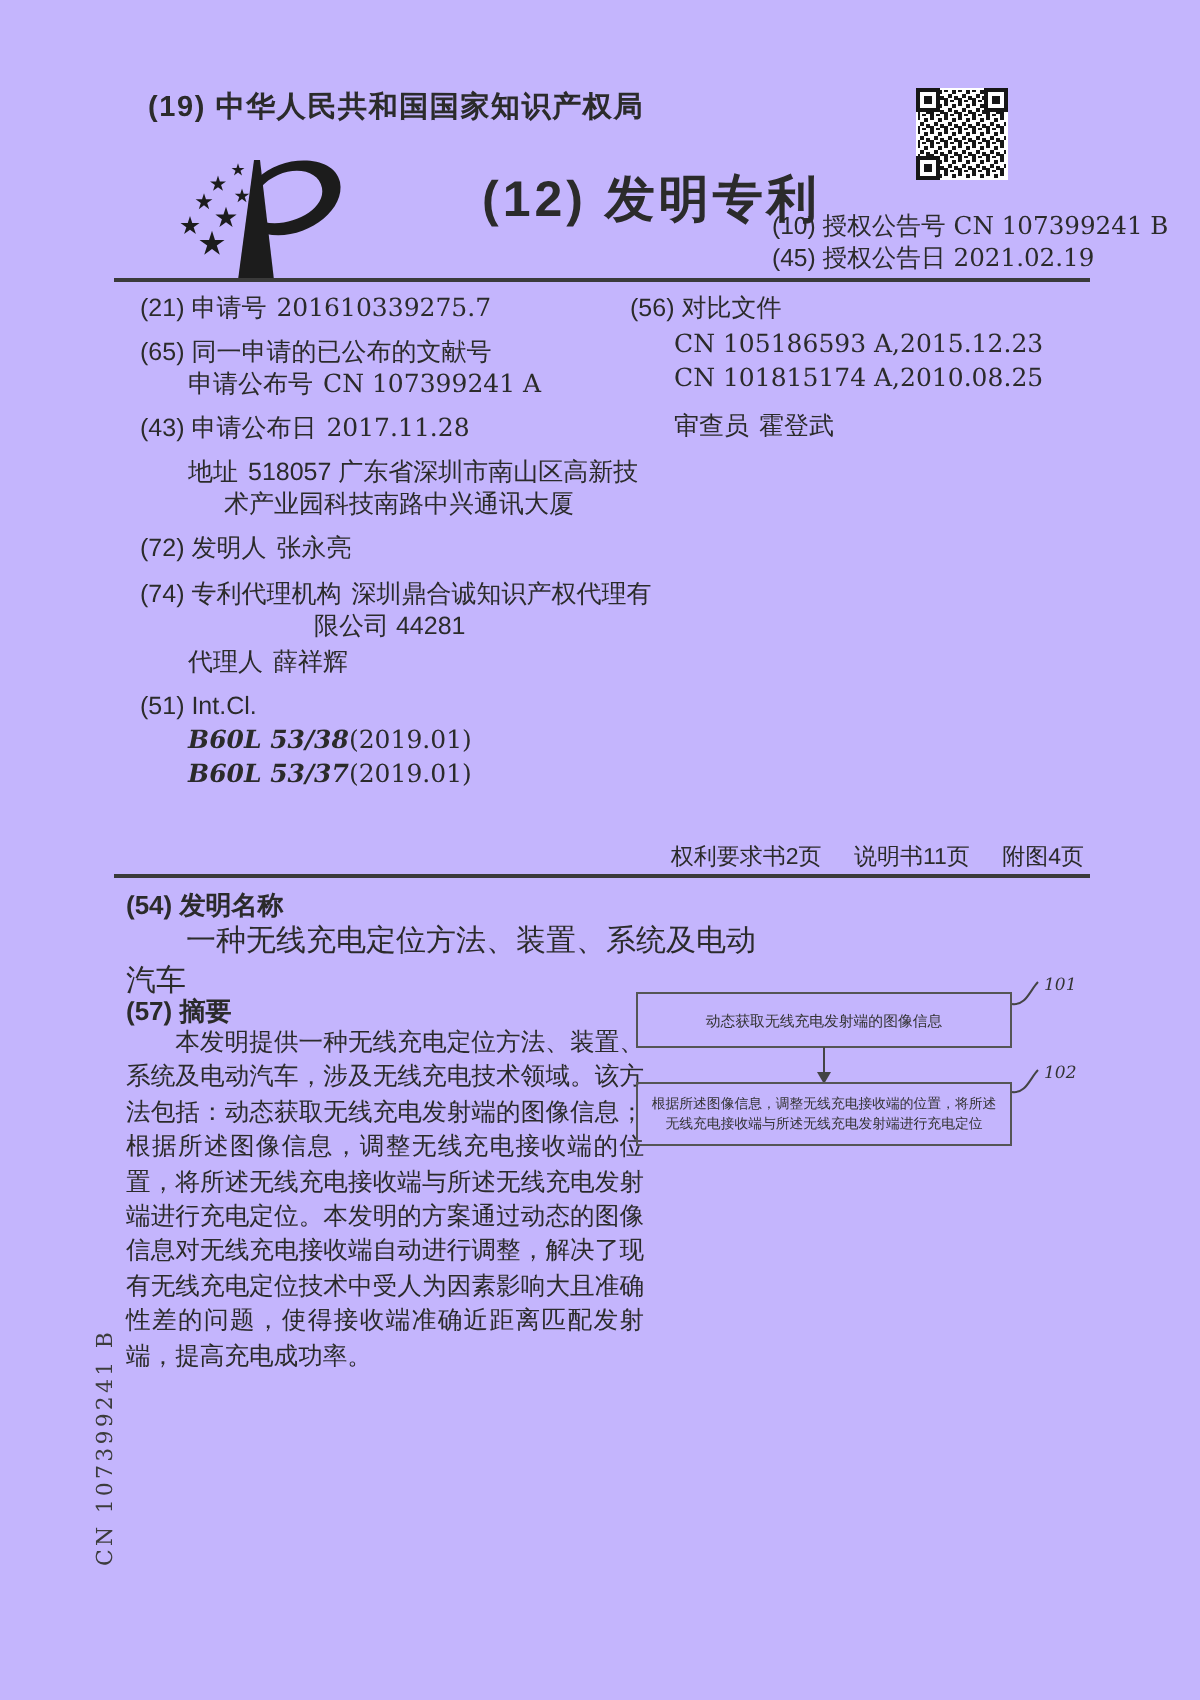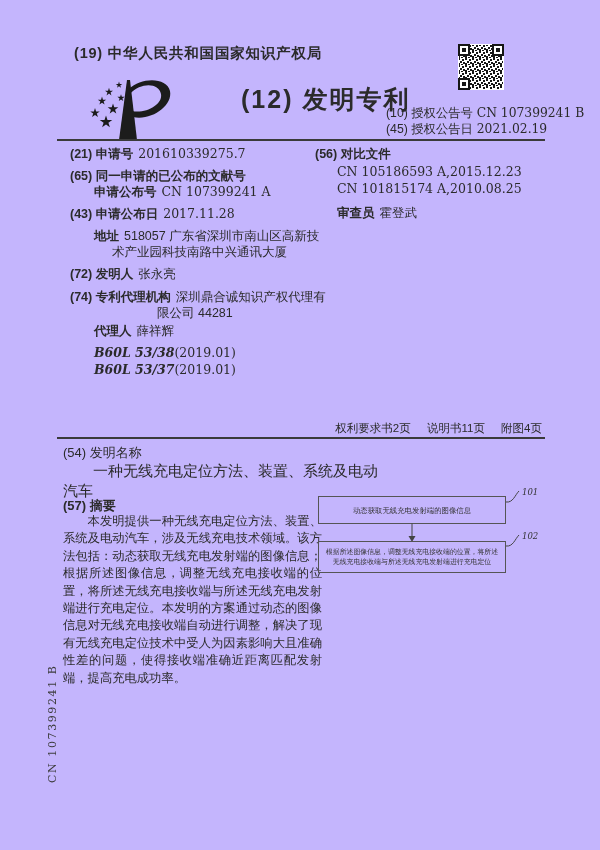--- a/index.html
+++ b/index.html
@@ -19,39 +19,39 @@
   .grantrow2 { position:absolute; left:386px; top:121px; font-size:12.3px; white-space:nowrap; }
   .grantrow .lab, .grantrow2 .lab { font-weight:normal; }
   .grantrow .v, .grantrow2 .v { font-family:"DejaVu Serif","Liberation Serif",serif; margin-left:4px; }
   .rule-top { position:absolute; left:57px; top:139px; width:488px; height:2px; background:#3a3a3a; }
   .rule-mid { position:absolute; left:57px; top:437px; width:488px; height:2px; background:#3a3a3a; }
 
   
   .col-left  { position:absolute; left:70px;  top:146px; width:258px; font-size:12.5px; line-height:16px; }
   .col-right { position:absolute; left:315px; top:146px; width:232px; font-size:12.5px; line-height:16px; }
   .row { margin:0 0 6px 0; }
-  .row .lab { font-weight:bold; }
+  .row .lab { font-weight:normal; }
   .row .v   { margin-left:5px; }
   .row .vser{ margin-left:5px; font-family:"DejaVu Serif","Liberation Serif",serif; }
   .m0 { margin-bottom:0; }
   .m1 { margin-bottom:1px; }
   .m2 { margin-bottom:2px; }
   .m7 { margin-bottom:7px; }
   .sub { padding-left:24px; }
   .addr { padding-left:42px; text-indent:-18px; }
   .agency { padding-left:87px; text-indent:-87px; }
   .intcl-code { font-family:"DejaVu Serif","Liberation Serif",serif; font-style:italic; font-weight:bold;text-align:right; }
   .intcl-ver  { font-family:"DejaVu Serif","Liberation Serif",serif; }
   .refline { padding-left:22px; font-family:"DejaVu Serif","Liberation Serif",serif; }
   .examrow { padding-left:22px; margin-top:8px; }
   .pages { position:absolute; right:58px; top:421px; font-size:11.5px; white-space:nowrap; }
   .pages span { margin-left:13px; }
 
   
-  .sec-label-54 { position:absolute; left:63px; top:444px; font-size:13px; font-weight:normal; }
+  .sec-label-54 { position:absolute; left:63px; top:444px; font-size:13px; font-weight:bold; }
   .inv-title    { position:absolute; left:63px; top:461px; width:324px; font-size:15px; line-height:19.5px; text-indent:2em; }
   .sec-label-57 { position:absolute; left:63px; top:497px; font-size:13px; font-weight:bold; }
   .abs-text     { position:absolute; left:63px; top:513px; width:259px; font-size:12.3px;
                   line-height:17.4px; text-align:justify; text-indent:2em; }
 
   
   .flow { position:absolute; left:305px; top:482px; }
   .fc-box { fill:none; stroke:#555; stroke-width:1; }
   .fc-t1 { font-size:7.4px; fill:#333; font-family:"Liberation Sans",sans-serif; }
   .fc-t2 { font-size:6.9px; fill:#333; font-family:"Liberation Sans",sans-serif; }
@@ -150,20 +150,23 @@
     </div>
     <div class="row m7">
       <span class="lab">(72) 发明人</span><span class="v">张永亮</span>
     </div>
     <div class="row m2 agency">
       <span class="lab">(74) 专利代理机构</span><span class="v">深圳鼎合诚知识产权代理有限公司 44281</span>
     </div>
     <div class="row sub">
       <span class="lab">代理人</span><span class="v">薛祥辉</span>
     </div>
+    <div class="row m1">
+      <span class="lab">(51) Int.Cl.</span>
+    </div>
     <div class="row m1 sub">
       <span class="intcl-code">B60L 53/38</span><span class="intcl-ver">(2019.01)</span>
     </div>
     <div class="row m1 sub">
       <span class="intcl-code">B60L 53/37</span><span class="intcl-ver">(2019.01)</span>
     </div>
   </div>
 
   <div class="col-right">
     <div class="row m2">

